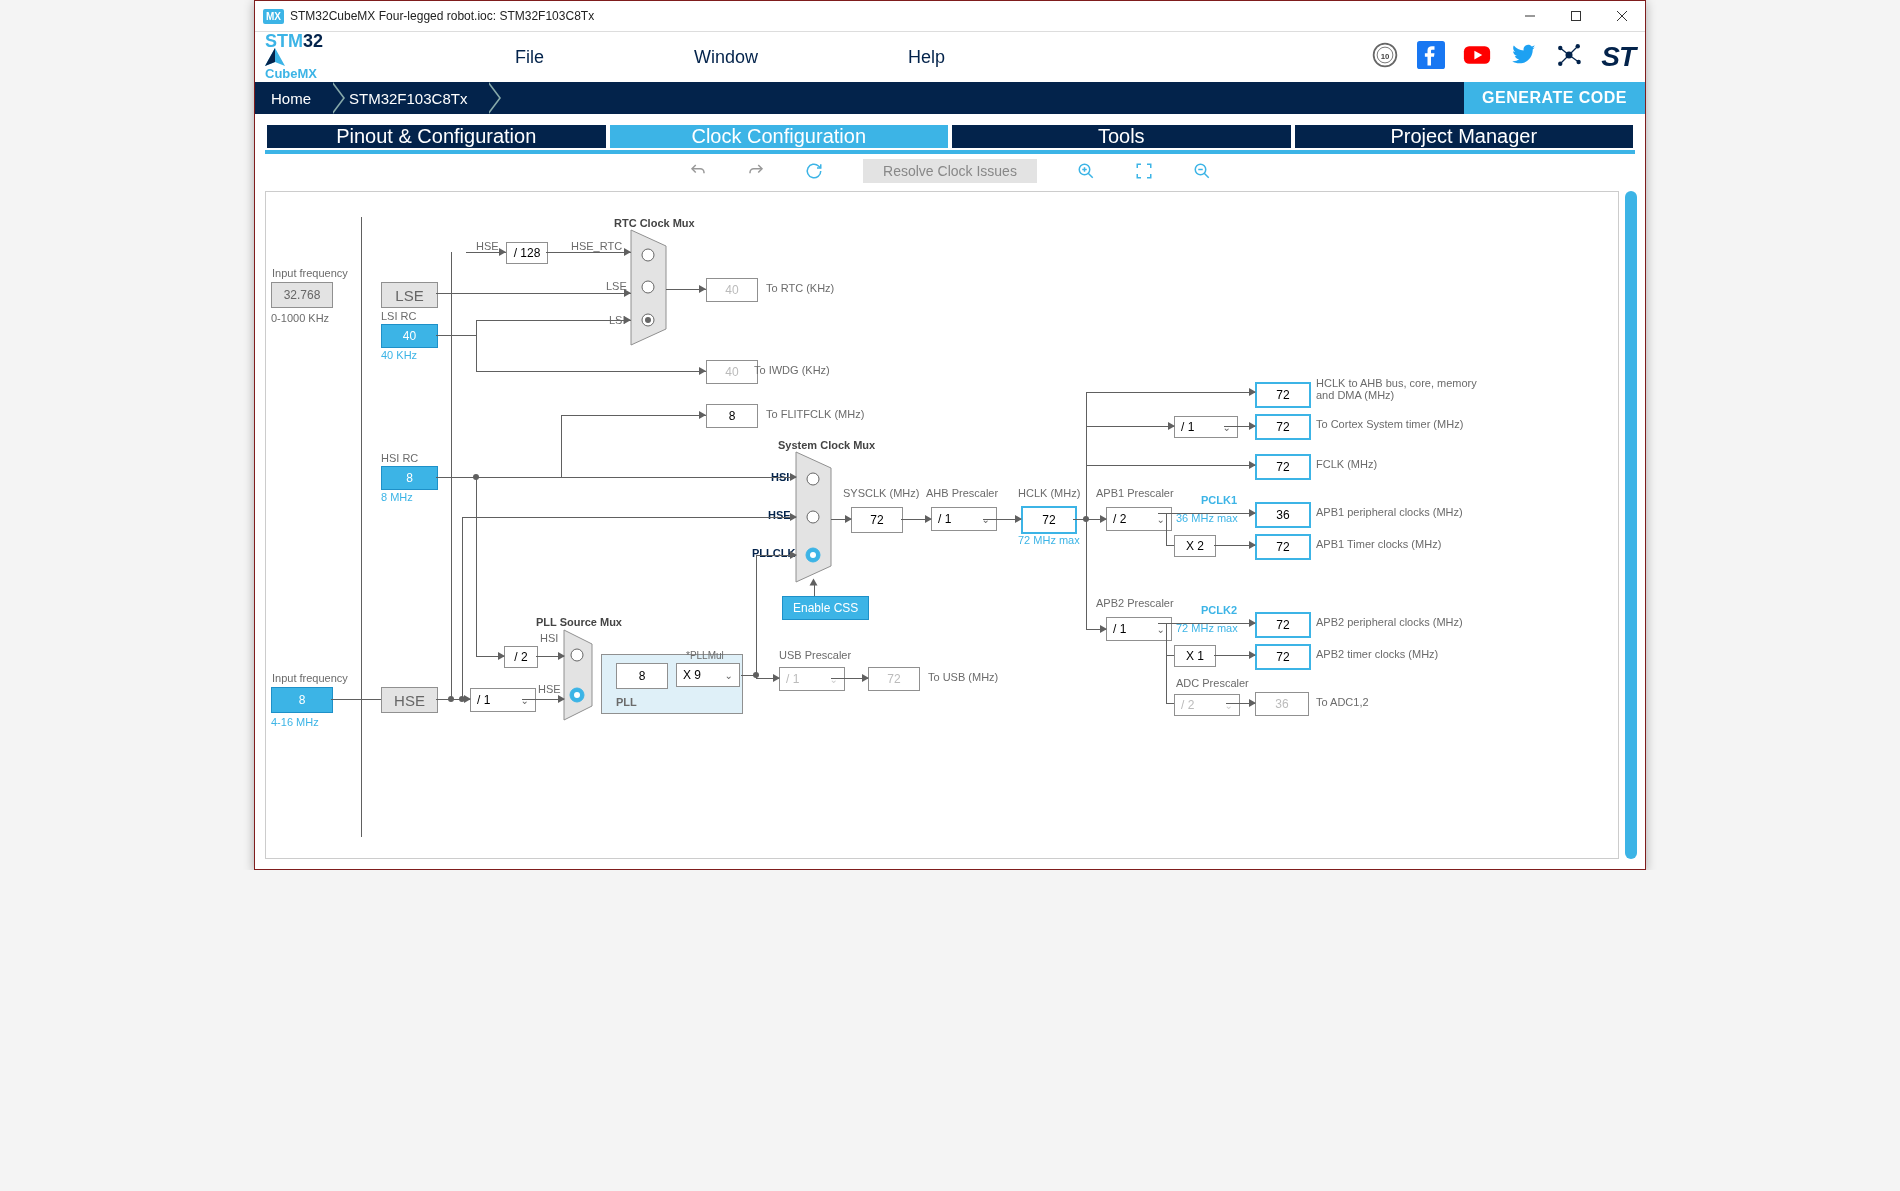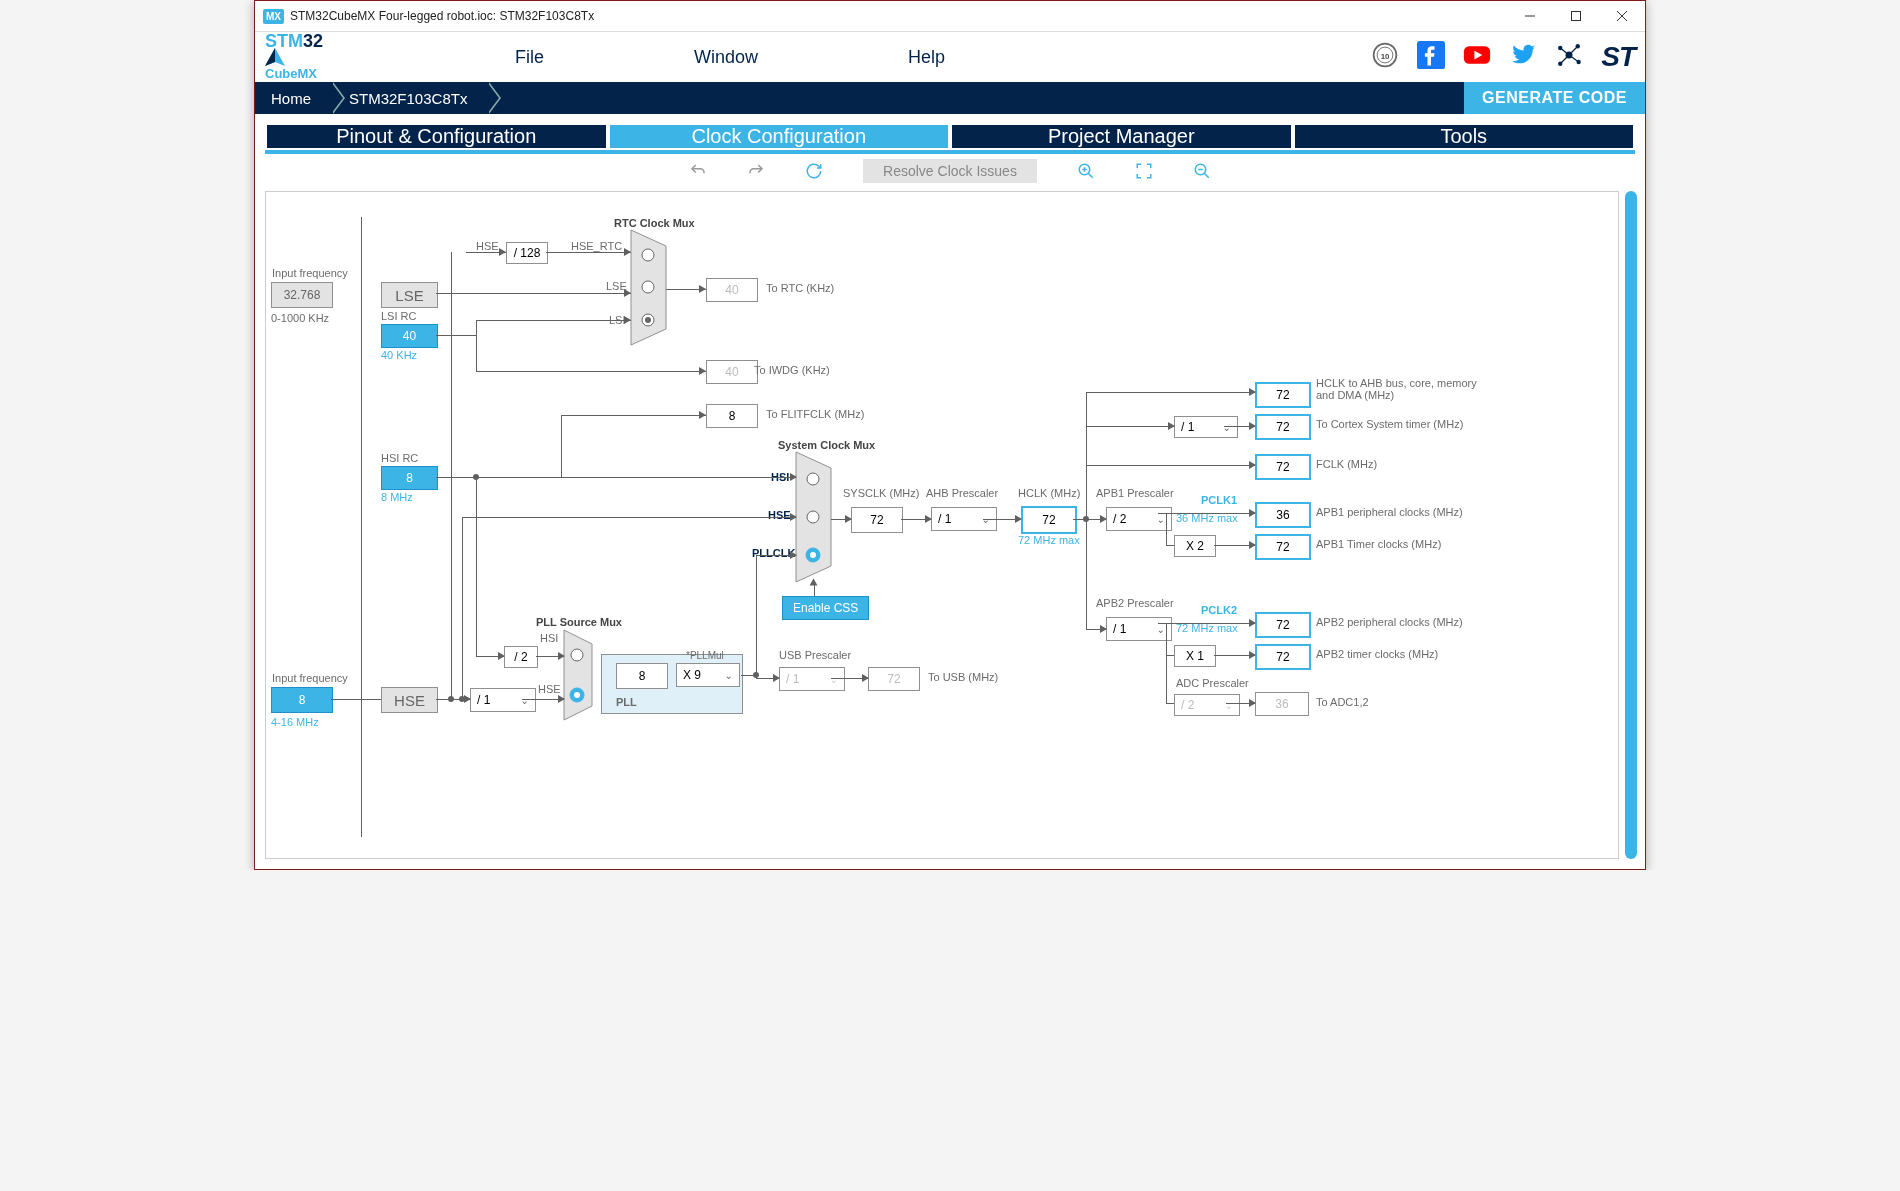--- a/index.html
+++ b/index.html
@@ -152,22 +152,22 @@
 
   <div class="crumbbar">
     <div class="crumb">Home</div>
     <div class="crumb">STM32F103C8Tx</div>
     <div class="gen">GENERATE CODE</div>
   </div>
 
   <div class="tabs">
     <div class="tab">Pinout &amp; Configuration</div>
     <div class="tab active">Clock Configuration</div>
+    <div class="tab">Tools</div>
     <div class="tab">Project Manager</div>
-    <div class="tab">Tools</div>
   </div>
   <div class="tabs-underline"></div>
 
   <div class="toolbar">
     <span class="btn">
         <svg viewBox="0 0 24 24" fill="none" stroke="#999" stroke-width="2">
           <path d="M9 14L4 9l5-5"></path>
           <path d="M4 9h11a5 5 0 015 5v1"></path>
         </svg>
       </span>

